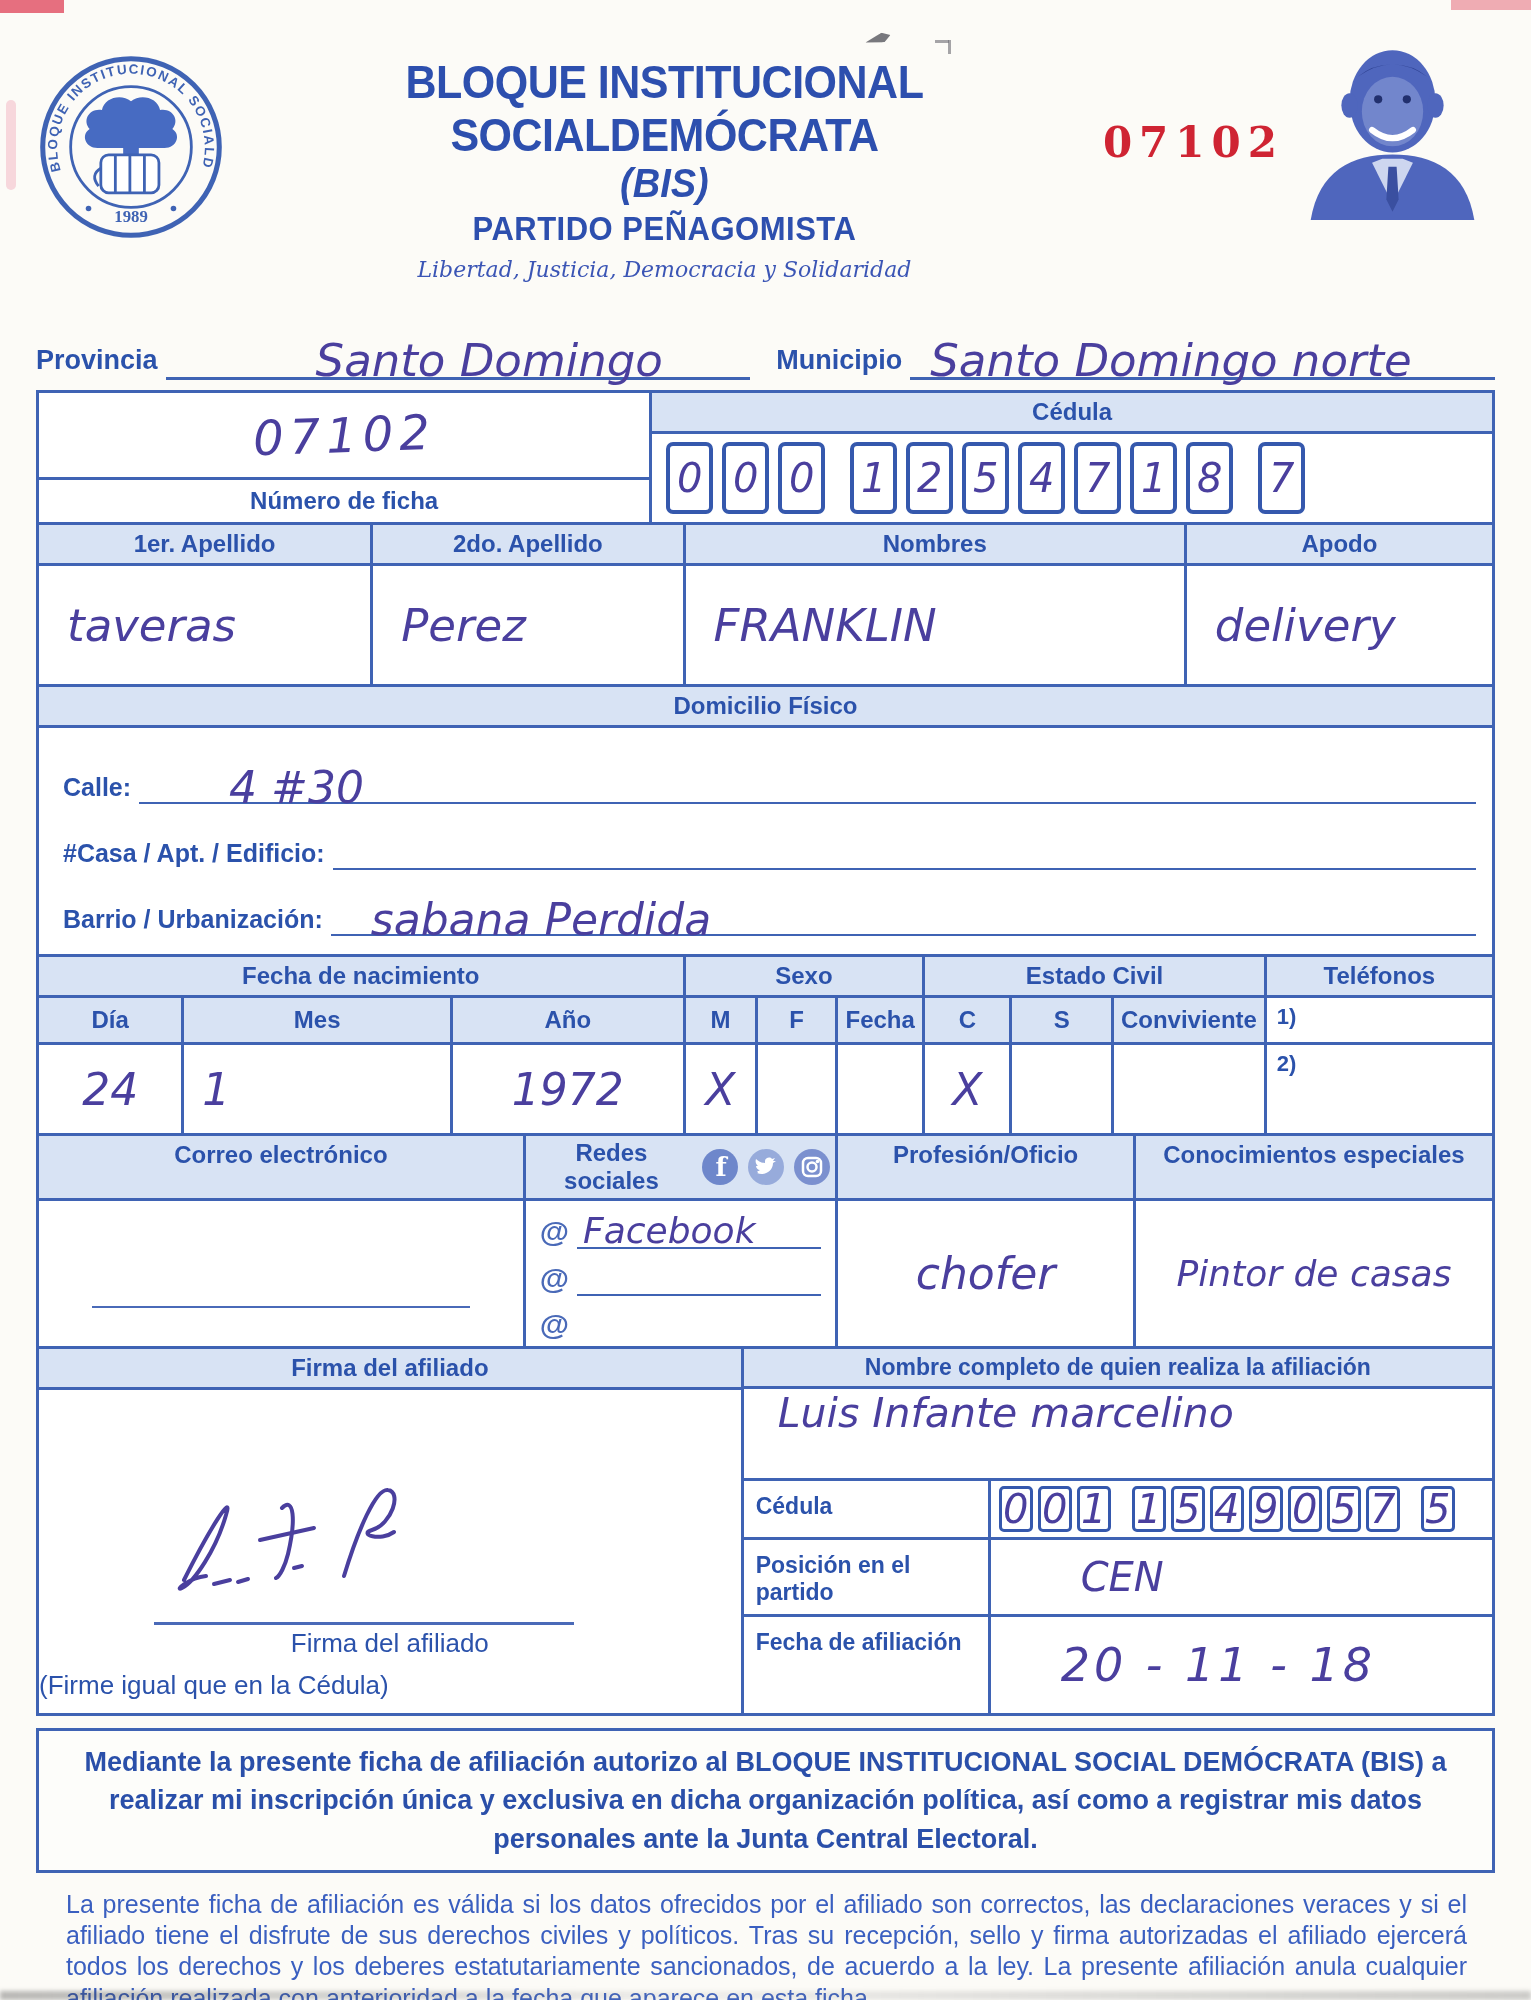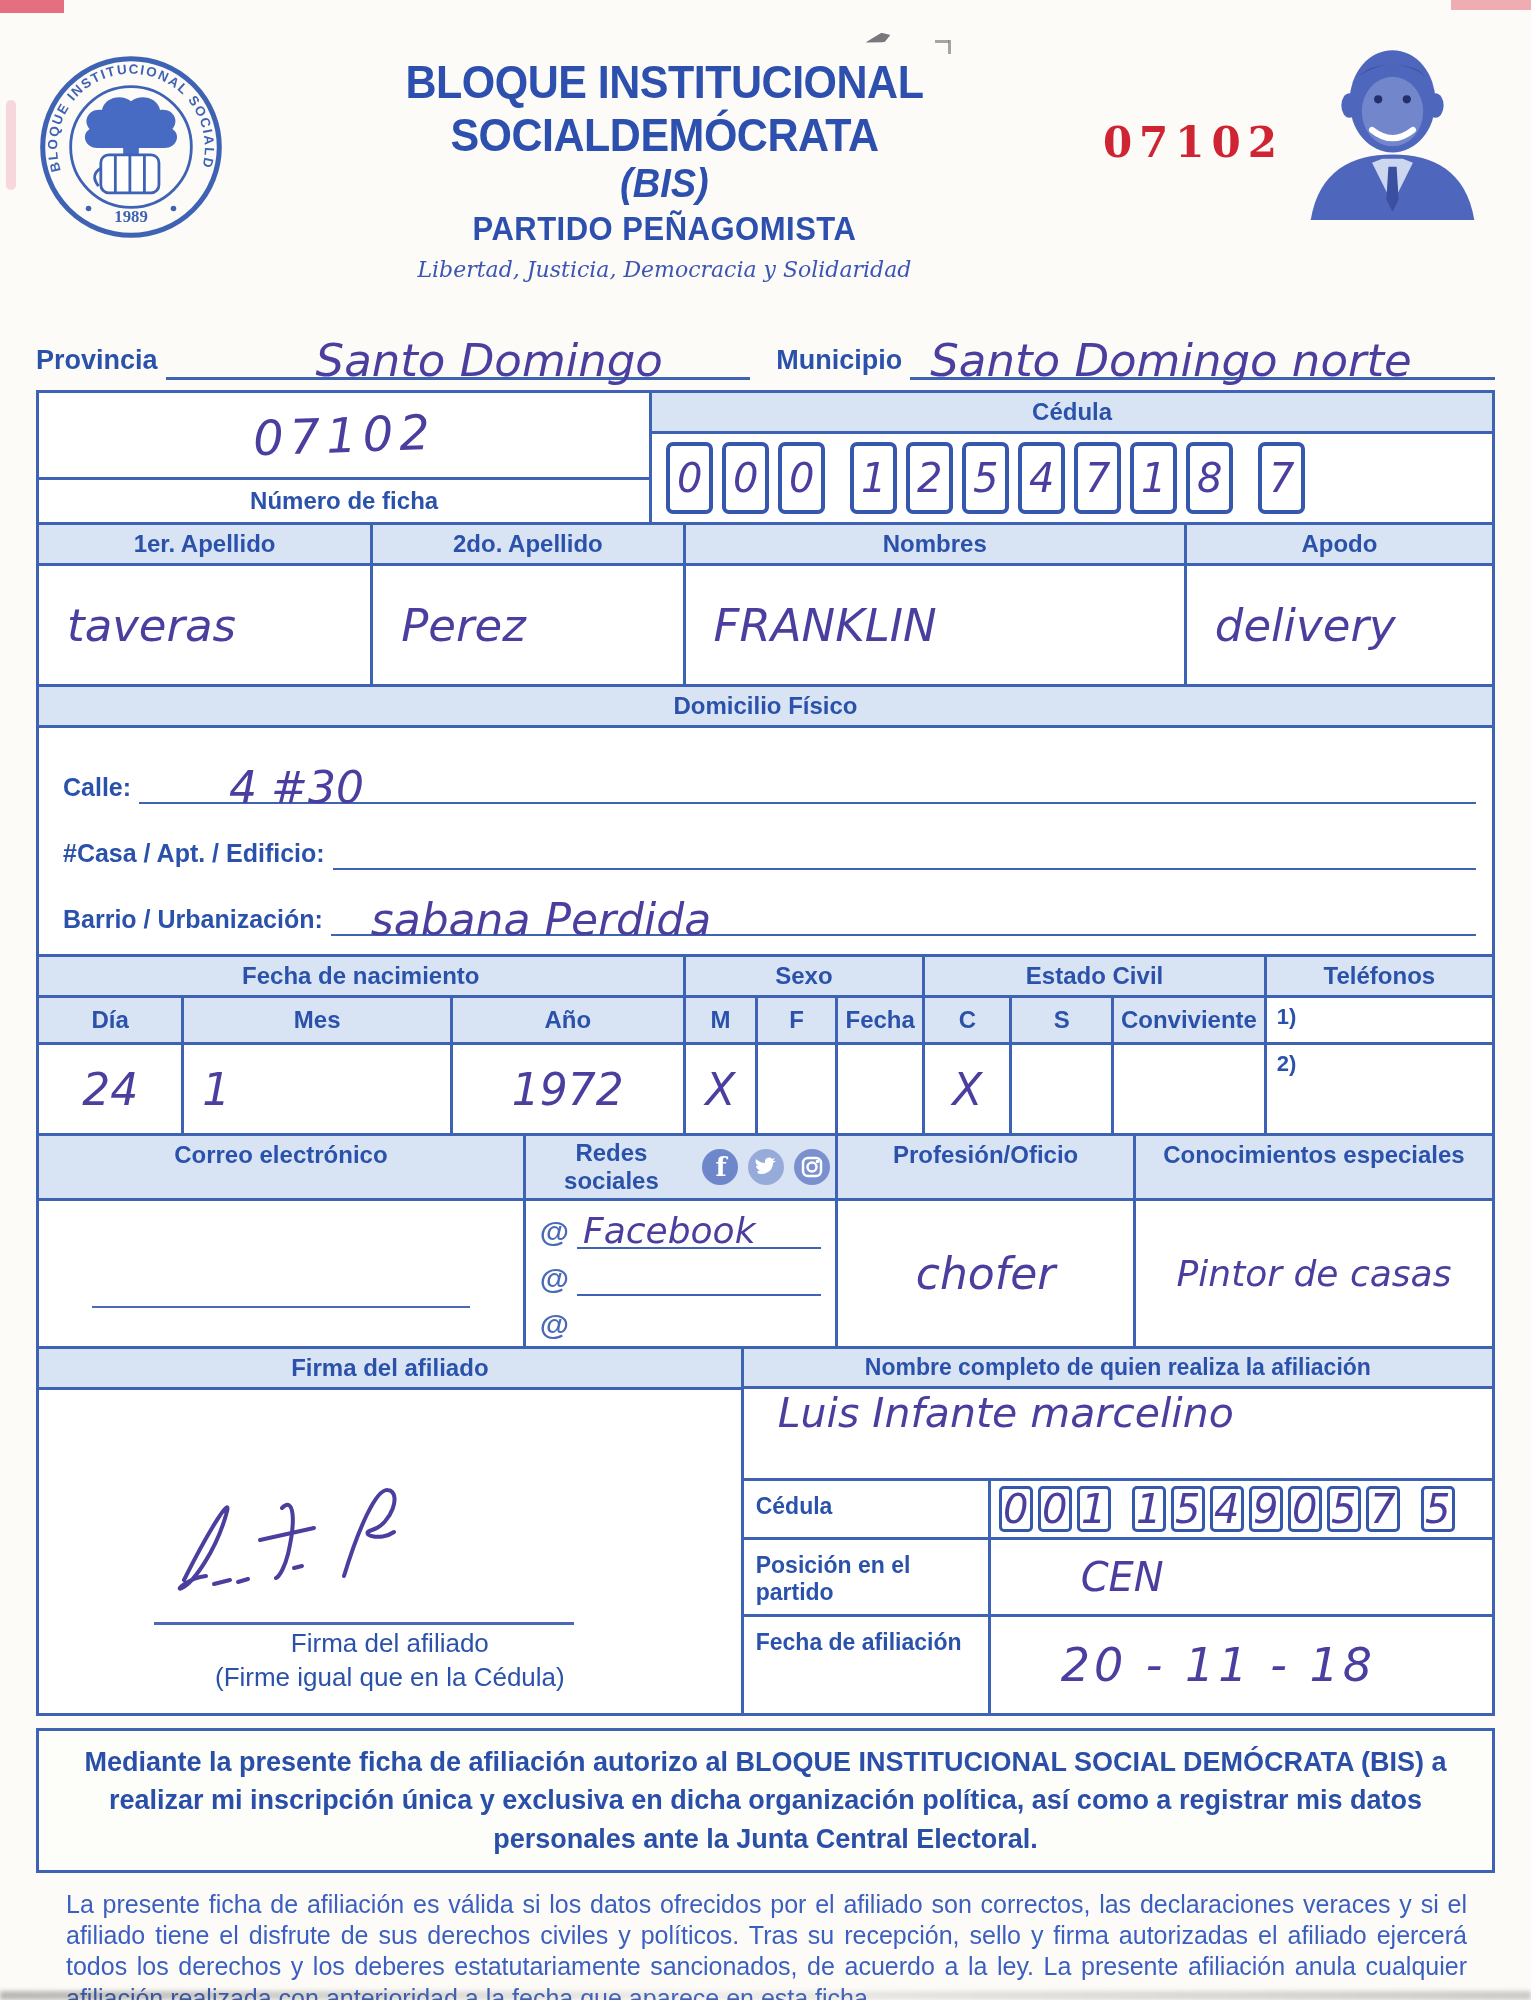--- a/index.html
+++ b/index.html
@@ -117,21 +117,21 @@
   .cono-cell{display:flex;align-items:center;justify-content:center;text-align:center;padding:0 26px}
   .cono-cell .hw{font-size:36px;line-height:1.5}
 
   
   .aff-wrap{display:flex}
   .aff-left{width:48.5%;border-right:3px solid var(--bd);display:flex;flex-direction:column}
   .sig-area{flex:1;position:relative}
   .sig-svg{position:absolute;left:115px;top:70px}
   .sig-line{position:absolute;left:115px;top:232px;width:420px;border-bottom:3px solid #4a6ab8}
   .sig-cap{position:absolute;left:0;top:238px;width:100%;text-align:center;font-size:26px;color:var(--txt)}
-  .sig-note{position:absolute;left:0;top:272px;width:100%;text-align:center;font-size:26px;color:var(--txt)}
+  .sig-note{position:absolute;left:0;top:280px;width:100%;text-align:left;font-size:26px;color:var(--txt)}
   .aff-right{flex:1;display:flex;flex-direction:column}
   .aff-right .band{font-size:23px}
   .nom-area{height:92px;border-bottom:3px solid var(--bd);display:flex;align-items:flex-start;padding-left:34px}
   .nom-area .hw{font-size:41px;white-space:nowrap}
   .aff-row{display:flex;border-bottom:3px solid var(--bd)}
   .aff-row:last-child{border-bottom:none}
   .aff-label{width:33%;border-right:3px solid var(--bd);font-weight:bold;font-size:23px;
              color:var(--txt);padding:12px 10px 8px 12px}
   .aff-value{flex:1;display:flex;align-items:center}
   .aff-value .boxes{padding:5px 8px;gap:5px}

